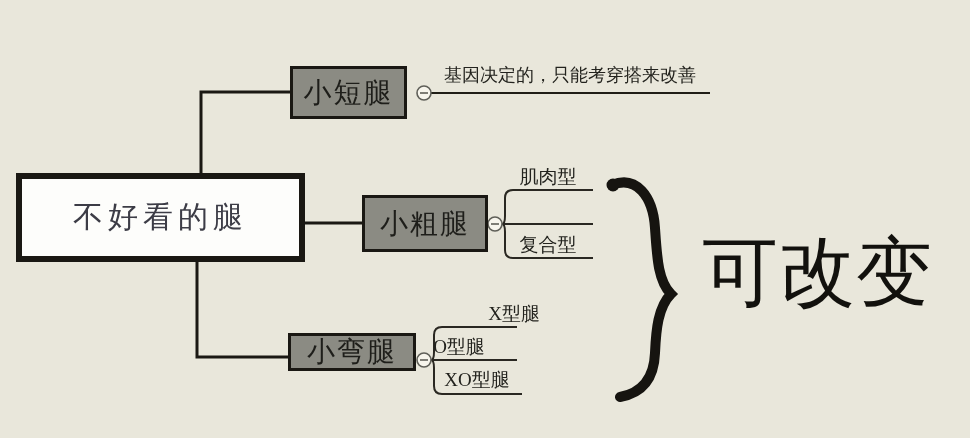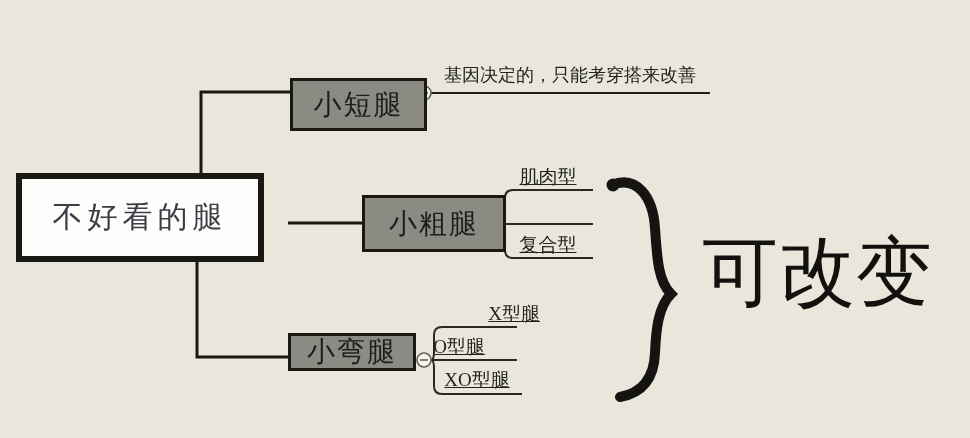--- a/index.html
+++ b/index.html
@@ -26,21 +26,20 @@
     border:6px solid var(--line,#141412);
     color:var(--root-text,#3c3c46);
     font-size:30px;letter-spacing:5px;
   }
   .sublabel{
     position:absolute;
     text-align:center;
     font-size:19px;
     color:var(--sub-text,#23231e);
     white-space:nowrap;
-    text-decoration:underline;
   }
   .notelabel{
     position:absolute;
     text-align:center;
     font-size:18px;
     color:var(--sub-text,#23231e);
     white-space:nowrap;
   }
   .bracelabel{
     position:absolute;
@@ -84,28 +83,28 @@
       <circle cx="424" cy="360" r="7" fill="#f7f5ec" stroke="#5f5f58" stroke-width="1.6"></circle>
       <path d="M 420 360 L 428 360" stroke="#5f5f58" stroke-width="1.6"></path>
     </g>
 
     <g>
       <circle cx="613" cy="185" r="6.5" fill="#161410"></circle>
       <path d="M 612 185 C 636 175 653 196 655 228 C 657 257 658 281 671 294 C 658 307 656 330 655 353 C 654 379 642 393 620 397" fill="none" stroke="#161410" stroke-width="10" stroke-linecap="round"></path>
     </g>
   </svg>
 
-  <div class="node root" style="left:16px;top:173px;width:248px;height:89px;">
+  <div class="node root" style="left:16px;top:173px;width:289px;height:89px;">
     <span>不好看的腿</span>
   </div>
 
-  <div class="node" style="left:290px;top:78px;width:137px;height:53px;">
+  <div class="node" style="left:290px;top:66px;width:117px;height:53px;">
     <span>小短腿</span>
   </div>
-  <div class="node" style="left:362px;top:195px;width:144px;height:57px;">
+  <div class="node" style="left:362px;top:195px;width:126px;height:57px;">
     <span>小粗腿</span>
   </div>
   <div class="node" style="left:288px;top:333px;width:128px;height:38px;">
     <span>小弯腿</span>
   </div>
 
   <div class="notelabel" style="left:430px;top:63px;width:280px;">基因决定的，只能考穿搭来改善</div>
 
   <div class="sublabel" style="left:500px;top:164px;width:96px;">肌肉型</div>
   <div class="sublabel" style="left:500px;top:232px;width:96px;">复合型</div>

